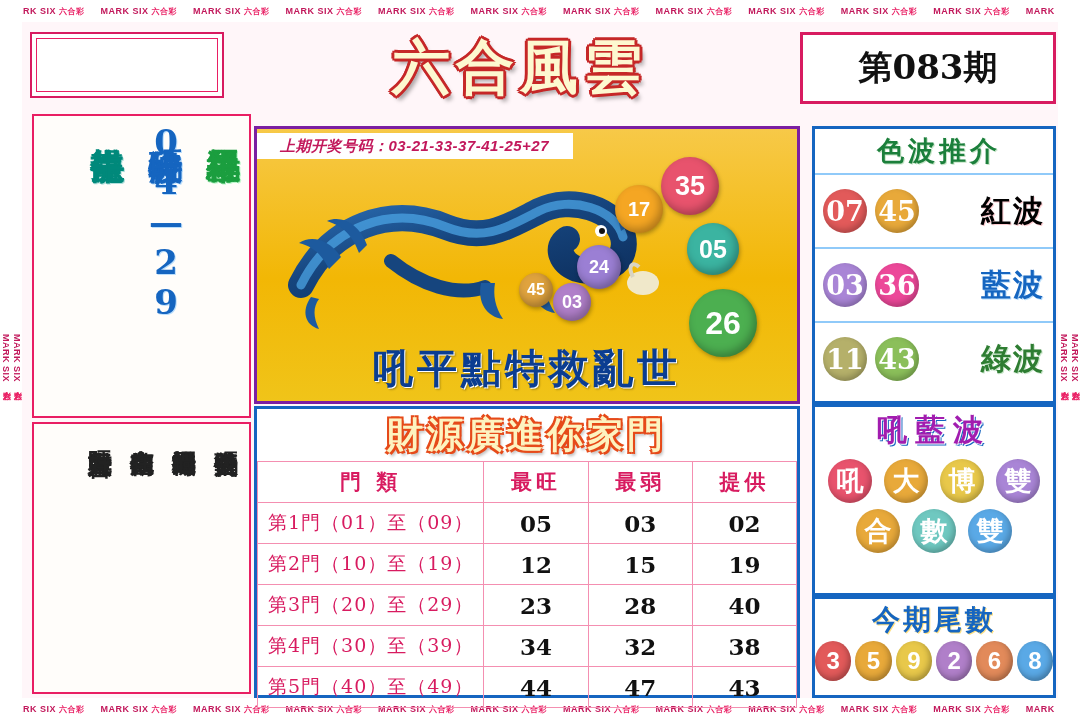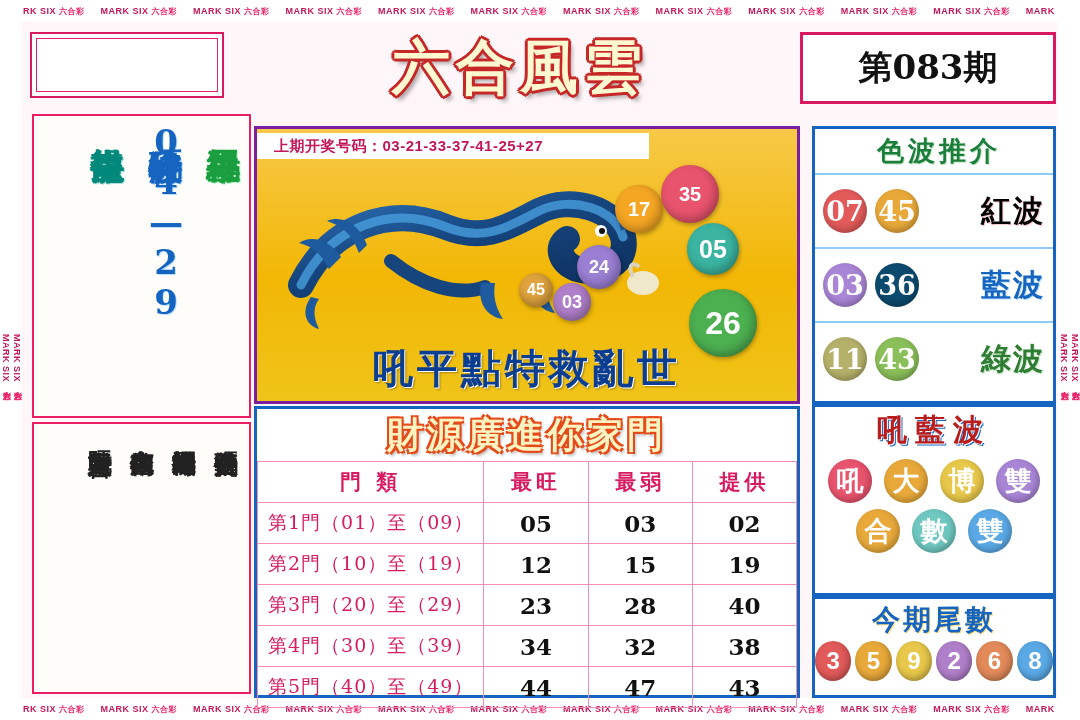--- a/index.html
+++ b/index.html
@@ -101,26 +101,27 @@
   .vcol2.d{right:136px;}
 
   
   .banner{
     position:absolute;left:232px;top:104px;width:540px;height:272px;
     border:3px solid #7b1fa2;
     background:linear-gradient(180deg,#f7c948 0%, #f2b705 55%, #f0c419 100%);
     overflow:hidden;
   }
   .prev-draw{
-    position:absolute;left:0;top:4px;width:392px;height:26px;
+    position:absolute;left:0;top:4px;width:316px;height:26px;
     background:#ffffff;
     display:flex;align-items:center;
     font-size:15px;font-weight:bold;color:#c2185b;
-    padding-left:17px;box-sizing:border-box;
+    padding-left:23px;box-sizing:border-box;
     letter-spacing:0.5px;
+    font-style:italic;
   }
   .dragon{
     position:absolute;left:14px;top:36px;width:420px;height:190px;
   }
   .banner-bottom{
     position:absolute;left:40px;top:210px;width:460px;height:58px;
     display:flex;align-items:center;justify-content:center;
     font-family:"DejaVu Serif","Liberation Serif",serif;
     font-size:40px;font-weight:bold;
     color:#0b3d91;
@@ -157,21 +158,21 @@
     font-family:"DejaVu Serif","Liberation Serif",serif;
     font-size:30px;font-weight:bold;letter-spacing:2px;
   }
   .wave-label.red{color:#000000;text-shadow:1px 1px 0 #ffcdd2;}
   .wave-label.blue{color:#1565c0;text-shadow:1px 1px 0 #bbdefb;}
   .wave-label.green{color:#2e7d32;text-shadow:1px 1px 0 #c8e6c9;}
 
   .p-blue{left:790px;top:382px;width:238px;height:186px;}
   .p-blue .hd{
     height:46px;display:flex;align-items:center;justify-content:center;
-    font-size:30px;color:#b91c1c;letter-spacing:8px;
+    font-size:30px;color:#a21caf;letter-spacing:8px;
     text-shadow:1px 1px 0 #fff, 2px 2px 0 #1565c0;
   }
   .gcell{
     width:44px;height:44px;border-radius:50%;
     display:flex;align-items:center;justify-content:center;
     font-family:"DejaVu Serif","Liberation Serif",serif;
     font-size:27px;font-weight:bold;color:#fff;
     box-shadow:inset -2px -3px 6px rgba(0,0,0,0.25);
   }
   .grow{display:flex;justify-content:center;gap:12px;margin-top:6px;}
@@ -308,40 +309,40 @@
       <circle cx="331" cy="66" r="3" fill="#111"></circle>
       <path d="M348,58 C364,48 376,52 380,62 C370,58 358,60 350,66 Z" fill="#1d5a9e"></path>
       <path d="M40,132 C30,146 34,160 48,164 C42,152 42,142 48,134 Z" fill="#1d5a9e"></path>
       <ellipse cx="372" cy="118" rx="16" ry="12" fill="#f0ede0" opacity="0.9"></ellipse>
       <path d="M362,112 C356,100 362,96 368,102" fill="none" stroke="#d9d4c2" stroke-width="4"></path>
     </svg>
 
     <div class="banner-bottom">吼平點特救亂世</div>
     <div id="banner-balls">
         <div class="ball" style="left: 358px; top: 56px; width: 48px; height: 48px; font-size: 20px; background: rgb(245, 166, 35);">17</div>
-        <div class="ball" style="left: 404px; top: 36px; width: 58px; height: 58px; font-size: 20px; background: rgb(232, 83, 109);">35</div>
+        <div class="ball" style="left: 404px; top: 28px; width: 58px; height: 58px; font-size: 27px; background: rgb(232, 83, 109);">35</div>
         <div class="ball" style="left: 430px; top: 94px; width: 52px; height: 52px; font-size: 25px; background: rgb(59, 180, 161);">05</div>
         <div class="ball" style="left: 320px; top: 116px; width: 44px; height: 44px; font-size: 18px; background: rgb(155, 127, 212);">24</div>
         <div class="ball" style="left: 262px; top: 144px; width: 34px; height: 34px; font-size: 16px; background: rgb(224, 163, 62);">45</div>
         <div class="ball" style="left: 296px; top: 154px; width: 38px; height: 38px; font-size: 18px; background: rgb(176, 127, 201);">03</div>
         <div class="ball" style="left: 432px; top: 160px; width: 68px; height: 68px; font-size: 32px; background: rgb(76, 175, 80);">26</div>
       </div>
   </div>
 
   <div class="panel p-color">
     <div class="hd panel-title">色波推介</div>
     <div id="wave-rows">
         <div class="wave-row">
           <div class="gcell" style="background: rgb(226, 90, 90); margin-right: 8px;">07</div>
           <div class="gcell" style="background: rgb(232, 169, 58); margin-right: 8px;">45</div>
           <div class="wave-label red">紅波</div>
         </div>
         <div class="wave-row">
           <div class="gcell" style="background: rgb(169, 133, 214); margin-right: 8px;">03</div>
-          <div class="gcell" style="background: #0c4a6e; margin-right: 8px;">36</div>
+          <div class="gcell" style="background: #ec4899; margin-right: 8px;">36</div>
           <div class="wave-label blue">藍波</div>
         </div>
         <div class="wave-row">
           <div class="gcell" style="background: rgb(181, 176, 106); margin-right: 8px;">11</div>
           <div class="gcell" style="background: rgb(139, 191, 90); margin-right: 8px;">43</div>
           <div class="wave-label green">綠波</div>
         </div>
       </div>
   </div>
 

